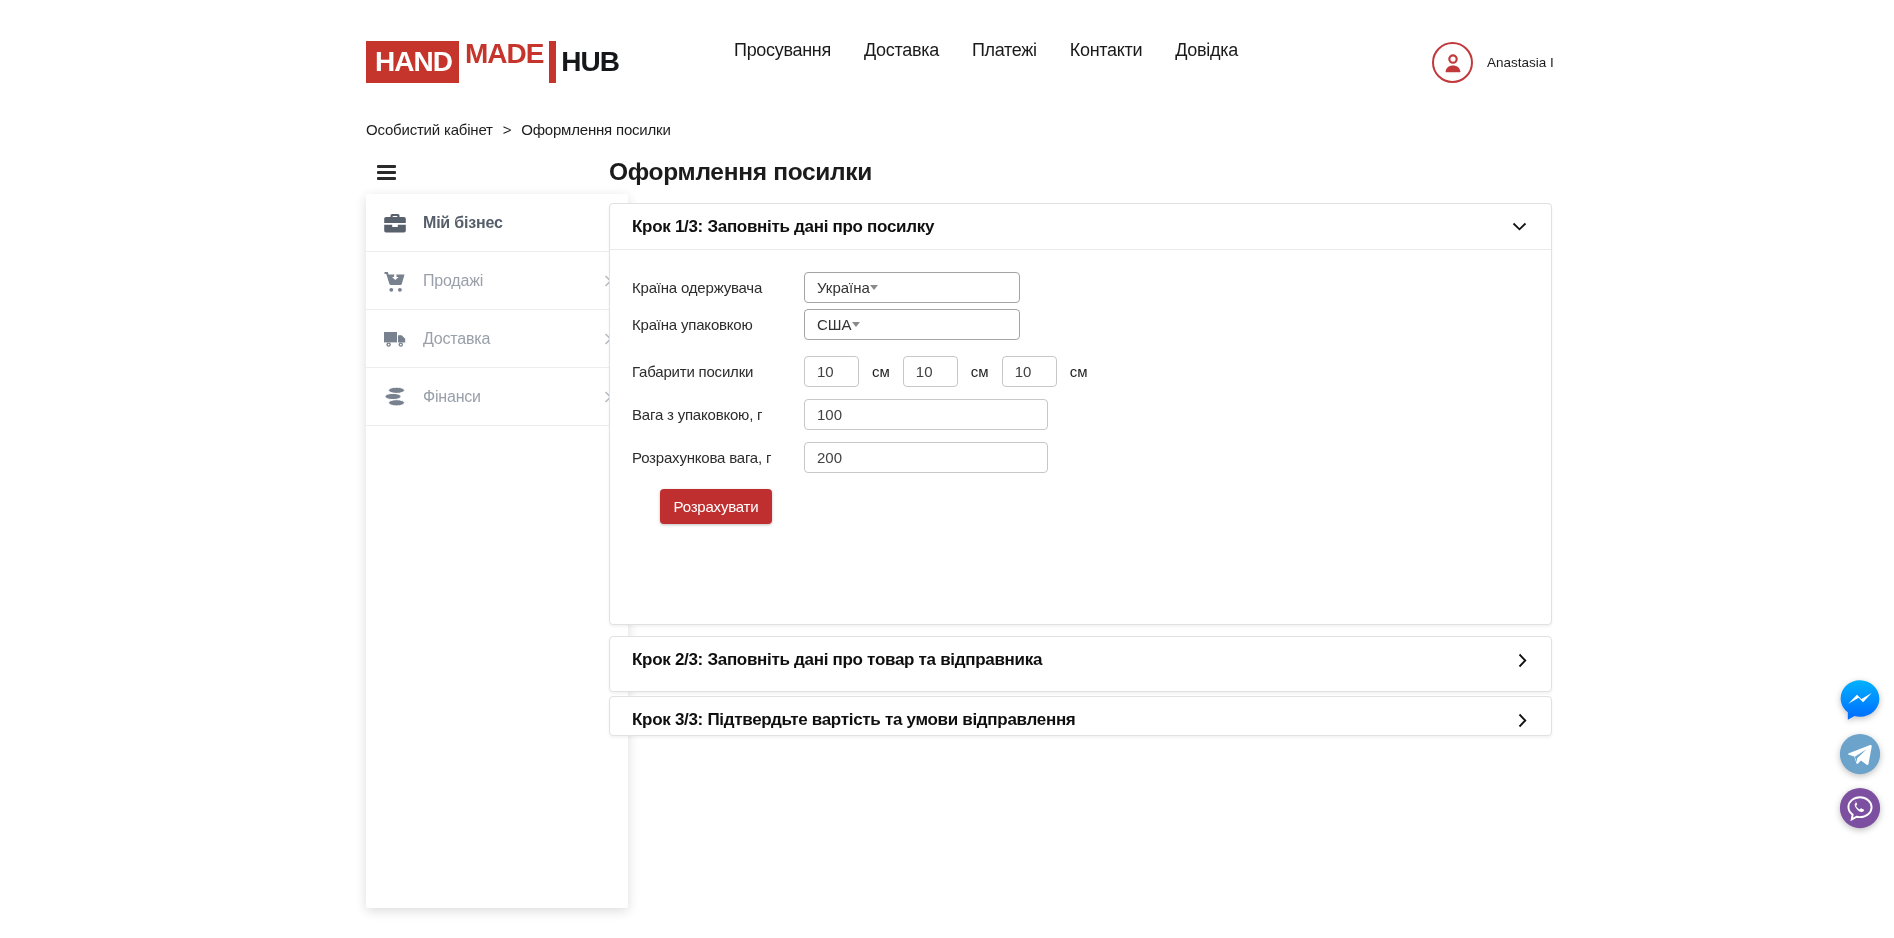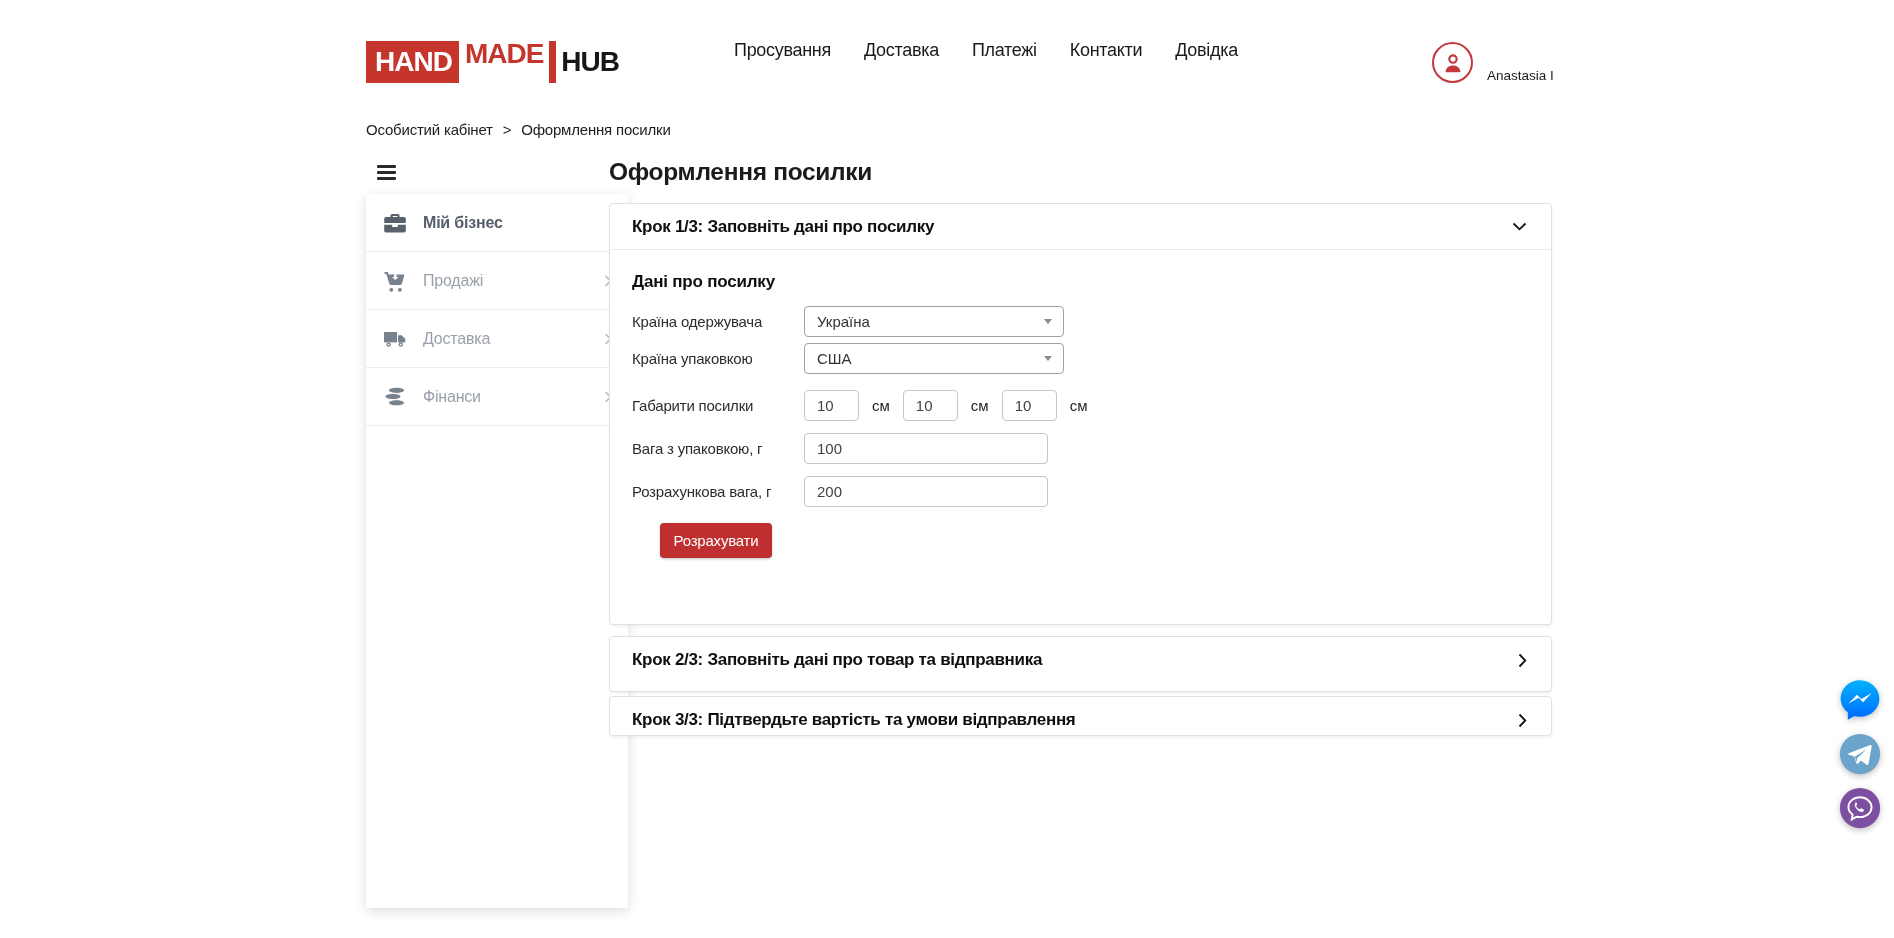--- a/index.html
+++ b/index.html
@@ -11,21 +11,21 @@
   .logo { position:absolute; left:366px; top:41px; height:42px; display:flex; align-items:center; cursor:pointer; }
   .logo-box { background:var(--logo-red,#c5352c); height:42px; display:flex; align-items:center; padding:0 7px 0 9px; }
   .logo-hand { color:#fff; font-weight:700; font-size:28px; letter-spacing:-1px; }
   .logo-made { background:#fff; color:var(--logo-red,#c5352c); font-weight:700; font-size:28px;
                letter-spacing:-1px; margin-left:7px; padding:1px 6px 18px; }
   .logo-hub { color:#15171a; font-weight:700; font-size:28px; letter-spacing:-1px; margin-left:5px; }
 
   .nav { position:absolute; left:734px; top:0; height:100px; display:flex; align-items:center; gap:33px; }
   .nav a { font-size:18px; color:#1a1a1a; text-decoration:none; letter-spacing:-0.3px; cursor:pointer; }
 
-  .userbox { position:absolute; left:1432px; top:42px; display:flex; align-items:flex-end; gap:14px; cursor:pointer; }
+  .userbox { position:absolute; left:1432px; top:42px; display:flex; align-items:center; gap:14px; cursor:pointer; }
   .avatar { width:41px; height:41px; border-radius:50%; border:2.5px solid var(--avatar-red,#c2393c);
             display:flex; align-items:center; justify-content:center; color:var(--avatar-red,#c2393c); }
   .username { font-size:13.5px; color:#1c1c1c; }
 
   
   .breadcrumb { position:absolute; left:366px; top:121px; font-size:15px; color:#1d1d1d; letter-spacing:-0.2px; }
   .breadcrumb .sep { margin:0 6px; }
 
   
   .hamburger { position:absolute; left:377px; top:165px; width:19px; height:15px; cursor:pointer; }
@@ -56,22 +56,22 @@
   .card1 .card-header { border-bottom:1px solid #eaeaea; }
   .step-title { font-weight:700; font-size:17px; color:#0f0f0f; letter-spacing:-0.3px; }
   .card2 .card-header, .card3 .card-header { height:46px; }
 
   .card-body { padding:22px 22px 0; }
   .section-title { font-weight:700; font-size:17px; color:#0f0f0f; margin-bottom:14px; letter-spacing:-0.2px; }
 
   .frow { display:flex; align-items:center; }
   .frow label { width:172px; font-size:15px; color:#2d2d2d; flex:0 0 auto; letter-spacing:-0.2px; }
 
-  .selectbox { width:260px; height:31px; border:1px solid #a3a3a3; border-radius:4px;
-               display:flex; align-items:center; justify-content:space-between;
+  .selectbox { width:216px; height:31px; border:1px solid #a3a3a3; border-radius:4px;
+               display:flex; align-items:center; 
                padding:0 11px 0 12px; cursor:pointer; background:#fff; }
   .selectbox .sel-val { font-size:15px; color:#333; }
   .caret { width:0; height:0; border-left:4.5px solid transparent; border-right:4.5px solid transparent;
            border-top:5.5px solid #8a8a8a; }
 
   input.txt { height:31px; border:1px solid #c7c7c7; border-radius:4px; padding:0 0 0 12px;
               font-size:15px; color:#424242; font-family:"Liberation Sans", sans-serif; outline:none; background:#fff; }
   .dim { width:55px; }
   .wide { width:244px; }
   .unit { font-size:15px; color:#1f1f1f; margin:0 13px; }
@@ -184,21 +184,20 @@
 
 <div class="card card1">
   <div class="card-header">
     <span class="step-title">Крок 1/3: Заповніть дані про посилку</span>
     <svg width="15" height="9" viewBox="0 0 15 9">
       <polyline points="1.5,1.5 7.5,7.3 13.5,1.5" fill="none" stroke="#111" stroke-width="1.8"></polyline>
     </svg>
   </div>
 
   <div class="card-body">
-    <div class="section-title">Дані про посилку</div>
 
     <div class="frow mb6">
       <label>Країна одержувача</label>
       <div class="selectbox">
         <span class="sel-val">Україна</span>
         <span class="caret"></span>
       </div>
     </div>
 
     <div class="frow mb16">

